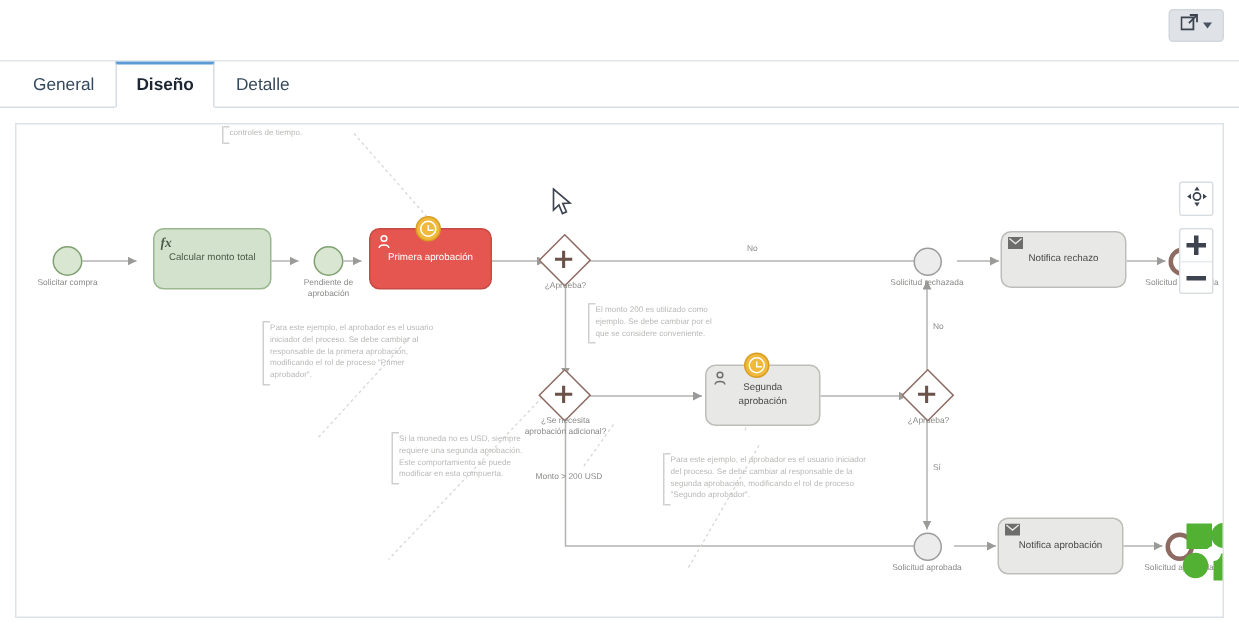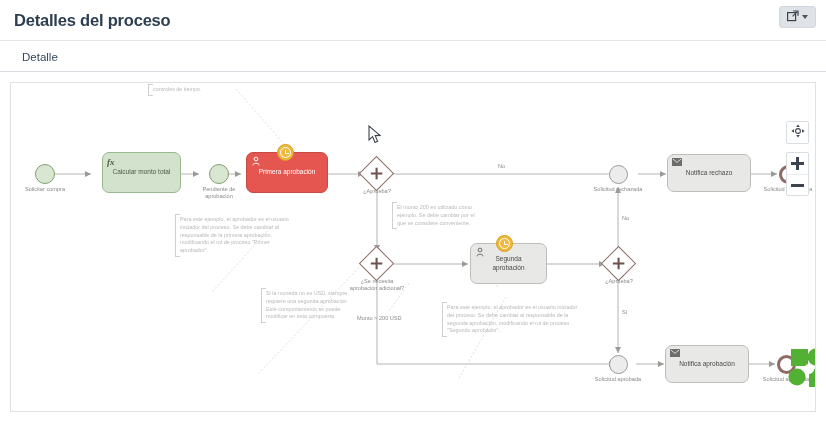--- a/index.html
+++ b/index.html
@@ -289,36 +289,37 @@
     position: absolute;
     left: 0; bottom: 0;
     width: 826px; height: 9px;
     background: #ffffff;
   }
 </style>
 </head>
 <body>
 
 <div class="header">
-  <div class="page-title">Detalles del proceso</div>
   <div class="header-actions">
     <div class="icon-btn">
       <span>
         <svg width="12" height="12" viewBox="0 0 12 12">
           <rect x="0.6" y="2.6" width="8" height="8" fill="none" stroke="#3d4450" stroke-width="1.2"></rect>
           <path d="M6.2 1 L11 1 L11 5.8" fill="none" stroke="#3d4450" stroke-width="1.2"></path>
           <path d="M5.6 6.4 L10.6 1.4" stroke="#3d4450" stroke-width="1.2"></path>
         </svg>
       </span>
       <span class="caret-down"></span>
     </div>
   </div>
 </div>
 
 <div class="tabs">
+  <div class="tab">General</div>
+  <div class="tab active">Diseño</div>
   <div class="tab">Detalle</div>
 </div>
 
 <div class="canvas-wrap">
   <div class="canvas">
 
     <svg width="806" height="330" style="position:absolute;left:0;top:0;">
       <defs>
         <marker id="ah" markerWidth="7" markerHeight="7" refX="6" refY="3" orient="auto">
           <path d="M0,0 L6,3 L0,6 z" fill="#9a9a98"></path>

